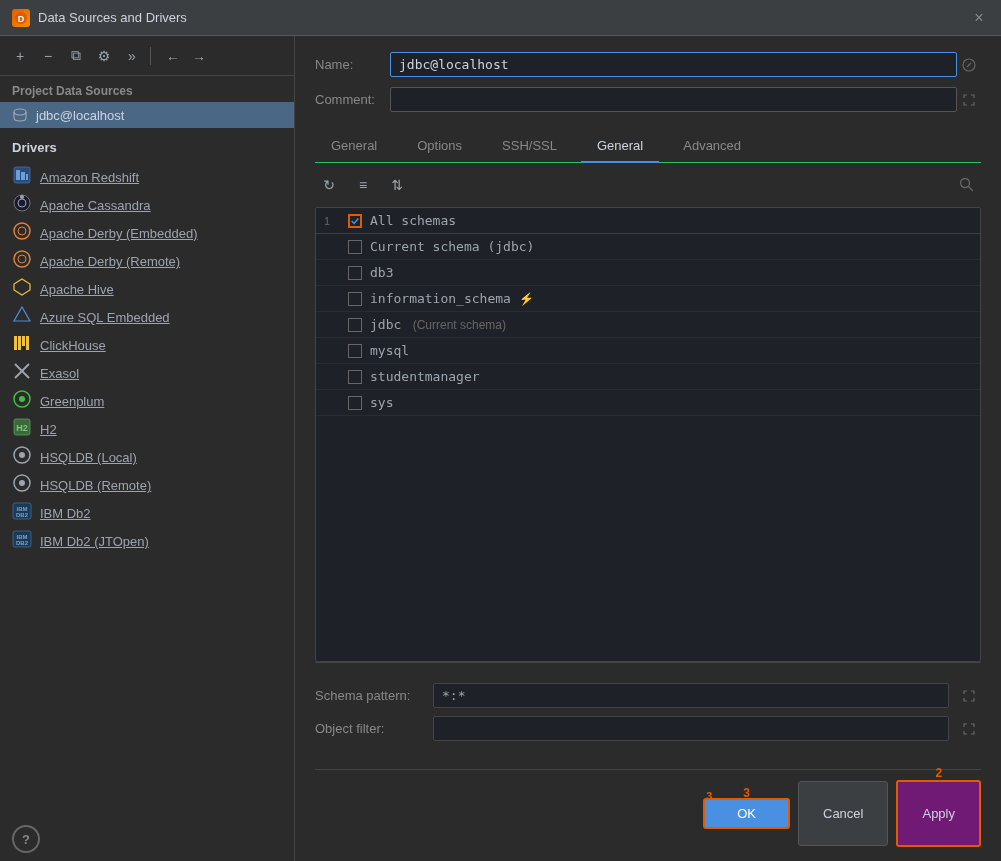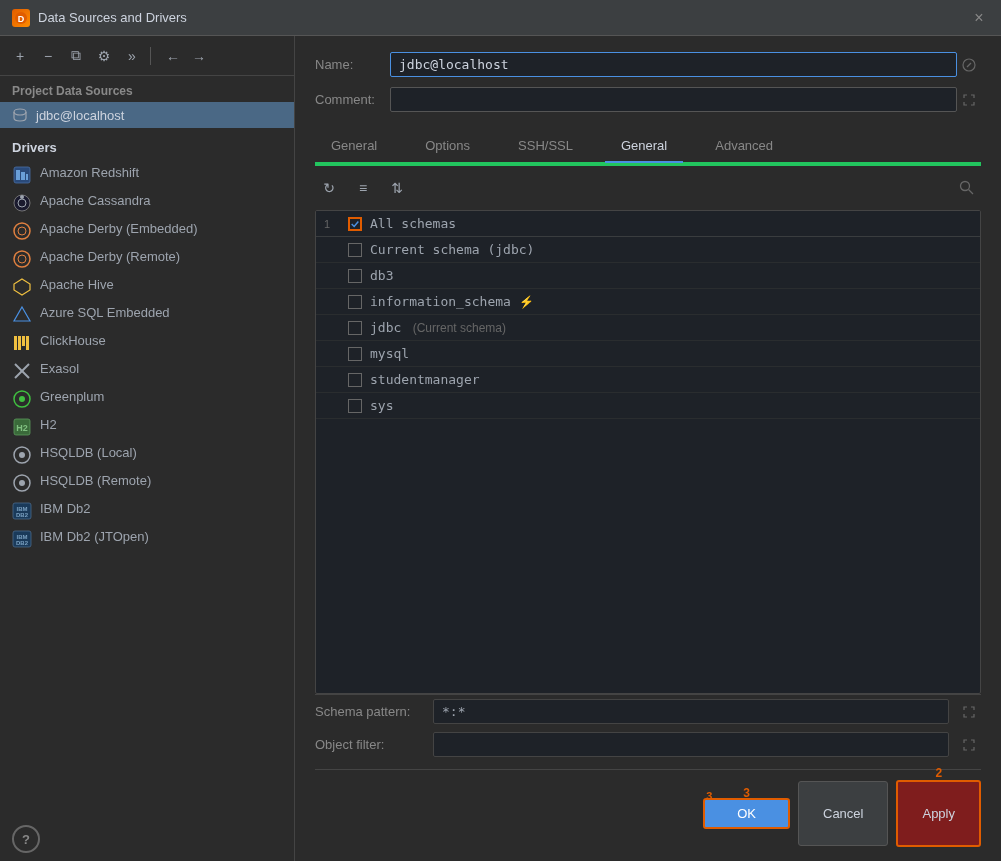--- a/index.html
+++ b/index.html
@@ -145,25 +145,26 @@
 
     .drivers-title {
       padding: 4px 12px 6px;
       font-size: 13px;
       color: #cdd3de;
       font-weight: 600;
     }
 
     .driver-item {
       display: flex;
-      align-items: flex-start;
+      align-items: flex-end;
       padding: 4px 12px;
       cursor: pointer;
       gap: 8px;
       color: #9da4ae;
+      text-decoration: underline;
     }
 
     .driver-icon {
       width: 20px;
       height: 20px;
       display: flex;
       align-items: center;
       justify-content: center;
       font-size: 11px;
       flex-shrink: 0;
@@ -235,23 +236,23 @@
       display: flex;
       align-items: center;
       justify-content: center;
       color: #666;
       cursor: pointer;
       flex-shrink: 0;
     }
 
     .tabs {
       display: flex;
-      gap: 16px;
+      gap: 8px;
       margin: 8px 0 0;
-      border-bottom: 4px solid #22c55e;
+      border-bottom: 1px solid #22c55e;
       text-align: center;
     }
 
     .tab {
       padding: 8px 16px;
       cursor: pointer;
       color: #888;
       font-size: 13px;
       border-bottom: 2px solid transparent;
       margin-bottom: -1px;
@@ -347,21 +348,21 @@
       color: #666;
       font-size: 12px;
     }
 
     .lightning-icon {
       color: #f0a020;
       font-size: 12px;
     }
 
     .bottom-fields {
-      padding: 4px 0;
+      padding: 20px 0;
       border-top: 1px solid #444;
     }
 
     .bottom-form-row {
       display: flex;
       align-items: center;
       margin-bottom: 8px;
       gap: 8px;
     }
 
@@ -409,21 +410,21 @@
       padding: 6px 32px;
     }
 
     .btn-cancel {
       background: #3c3f41;
       color: #cdd3de;
       border: 1px solid #555;
     }
 
     .btn-apply {
-      background: #7f1d1d;
+      background: #701a75;
       color: #cdd3de;
       border: 2px solid #e05c00;
     }
 
     .badge-num {
       font-size: 12px;
       color: #e05c00;
       font-weight: bold;
       min-width: 16px;
     }

